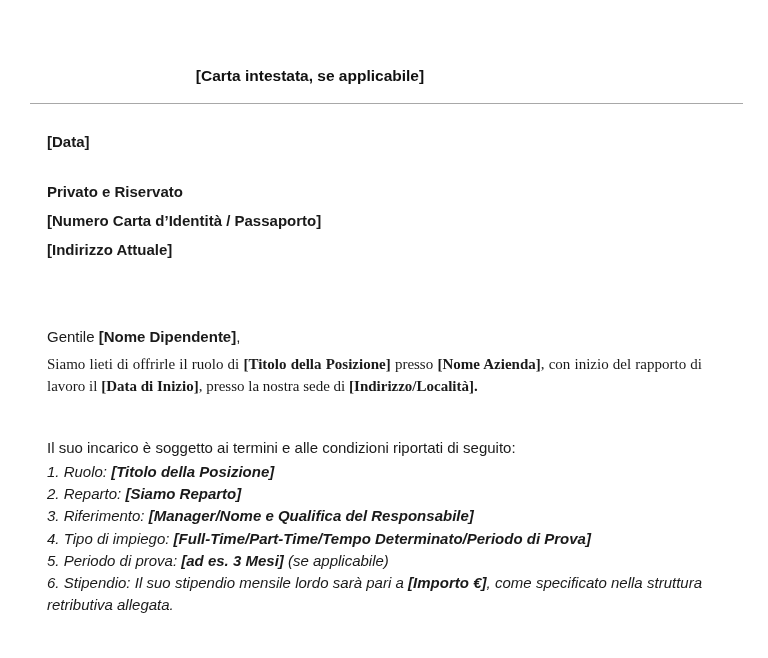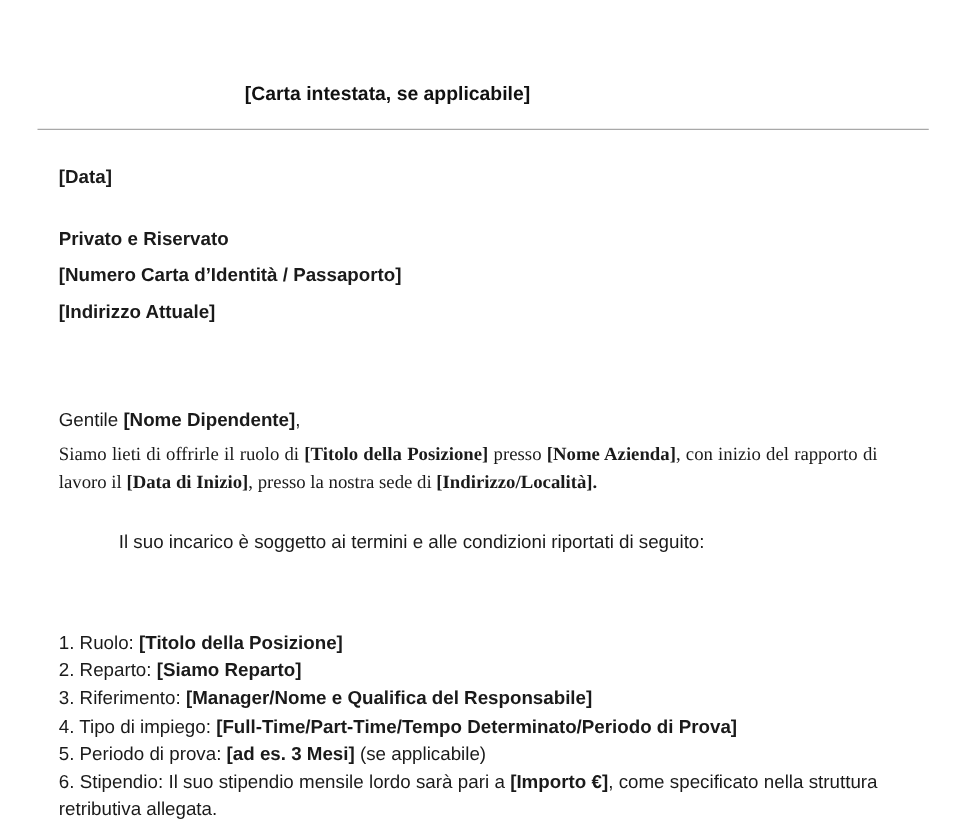--- a/index.html
+++ b/index.html
@@ -19,22 +19,22 @@
     }
     .content {
       position: absolute; left: 47px; width: 655px;
       font-size: 15px;
     }
     .b { font-weight: bold; }
     .date { top: 133px; }
     .addr { top: 177px; line-height: 29px; }
     .greet { top: 316px; margin-top: 12px; }
     .para { top: 353px; line-height: 22px; text-align: justify; text-align-last: left; font-family: Liberation Serif, serif; }
-    .intro { top: 425px; margin-left: 48px; }
-    .list { top: 504px; line-height: 22.2px; }
+    .intro { top: 439px; }
+    .list { top: 461px; line-height: 22.2px; font-style: italic; }
     .list .item { text-align: justify; }
     .list .item.wrap { text-align-last: left; }
   </style>
 </head>
 <body>
 
 <div class="letterhead">[Carta intestata, se applicabile]</div>
 <div class="divider"></div>
 
 <div class="content date b">[Data]</div>

